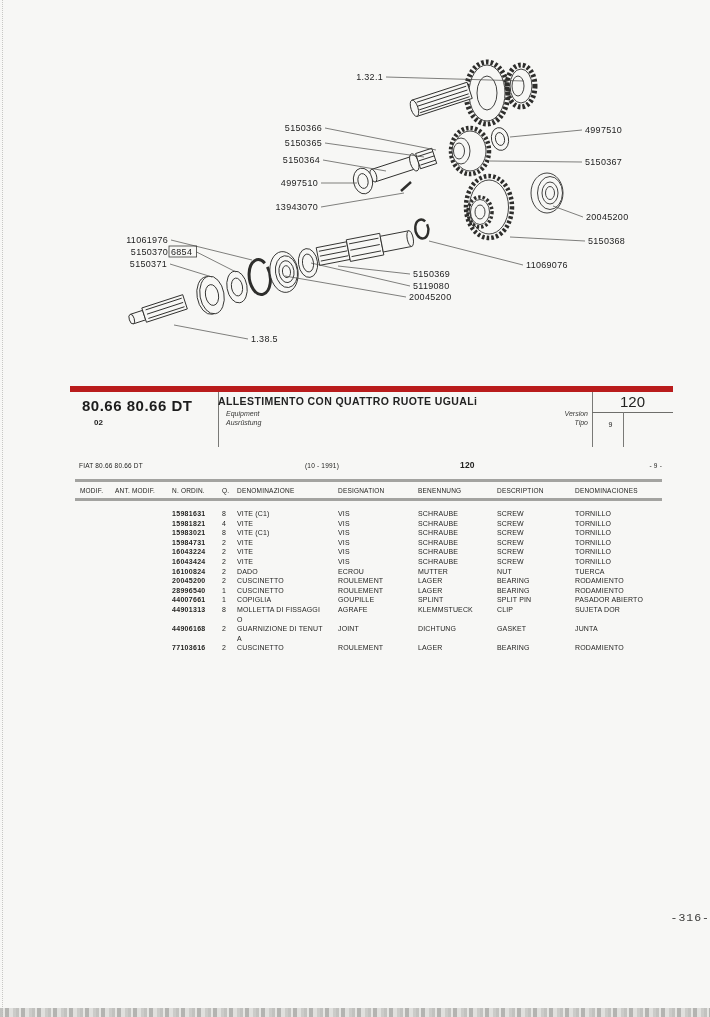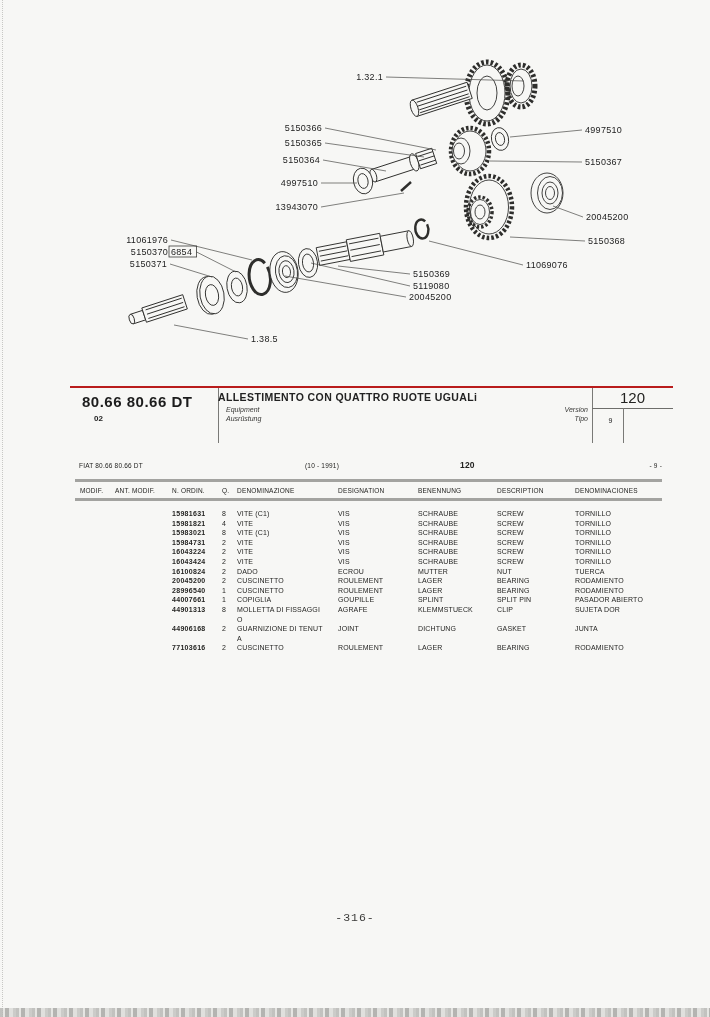--- a/index.html
+++ b/index.html
@@ -16,21 +16,21 @@
   
   .diagram-svg{position:absolute;left:0;top:0;}
   .part-label{font:9px "Liberation Sans",sans-serif;fill:#1d1d1d;letter-spacing:.3px;}
   .leader{stroke:#4a4a48;stroke-width:.7;}
   .label-box{fill:none;stroke:#3c3c3a;stroke-width:.8;}
   .draw{stroke:#2e2e2c;stroke-width:.9;fill:none;}
   .draw .solid{fill:#f7f7f5;}
   .teeth{fill:none;stroke:#2e2e2c;}
   
   .hdr{position:absolute;left:70px;top:386px;width:603px;height:57px;
-    border-top:2px solid #b91c1c;}
+    border-top:6px solid #b91c1c;}
   .hdr .v{position:absolute;top:0;width:0;height:55px;border-left:1px solid #7a7a77;}
   .hdr-model{position:absolute;left:12px;top:5px;font-size:15px;font-weight:bold;letter-spacing:.5px;}
   .hdr-model-sub{position:absolute;left:24px;top:26px;font-size:8px;font-weight:bold;}
   .hdr-title{position:absolute;left:148px;top:3px;width:374px;text-align:left;
     font-size:10.5px;font-weight:600;letter-spacing:.4px;color:#222;}
   .hdr-equip{position:absolute;left:156px;top:17px;font-size:7px;font-style:italic;color:#3a3a38;line-height:9px;}
   .hdr-vers{position:absolute;left:440px;top:17px;width:78px;text-align:right;font-size:7px;font-style:italic;color:#3a3a38;line-height:9px;}
   .hdr-120{position:absolute;left:522px;top:1px;width:81px;text-align:center;font-size:15px;color:#232321;}
   .hdr-hline{position:absolute;left:522px;top:20px;width:81px;height:0;border-top:1.5px solid #6e6e6b;}
   .hdr-9{position:absolute;left:528px;top:29px;width:25px;text-align:center;font-size:7px;}
@@ -43,21 +43,21 @@
   .sub-ref{left:630px;top:462px;width:32px;text-align:right;}
   .rule{position:absolute;left:75px;width:587px;height:2.5px;background:#a3a3a0;}
   .rule1{top:479px;} .rule2{top:498px;}
   .thead,.trow{position:relative;display:grid;
     grid-template-columns:35px 57px 50px 15px 101px 80px 79px 78px 87px;}
   .thead{position:absolute;left:80px;top:487px;width:582px;font-size:6.5px;letter-spacing:.2px;color:#232321;}
   .tbody{position:absolute;left:80px;top:509px;width:582px;}
   .trow .tc{font-size:7px;line-height:9.6px;letter-spacing:.15px;white-space:pre-line;color:#1f1f1d;}
   .trow .c2{font-weight:bold;letter-spacing:.3px;}
   
-  .footer{position:absolute;left:0;top:911px;width:710px;text-align:center;
+  .footer{position:absolute;left:0;top:911px;width:710px;text-align:right;
     font-family:"Liberation Mono",monospace;font-size:11.5px;letter-spacing:1px;color:#3a3a38;}
 </style>
 </head>
 <body>
 
 <div class="page">
 
   <svg id="diagram-svg" class="diagram-svg" width="710" height="370" viewBox="0 0 710 370">
     <g class="draw">
 

